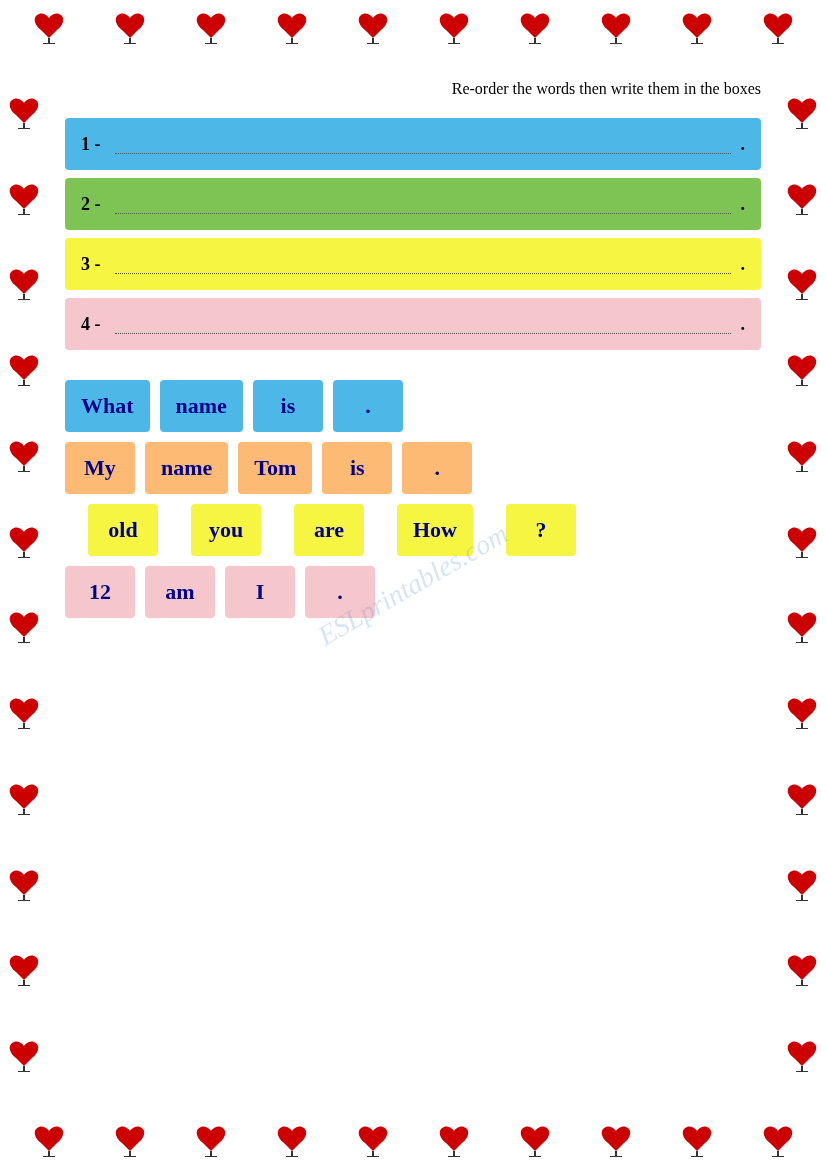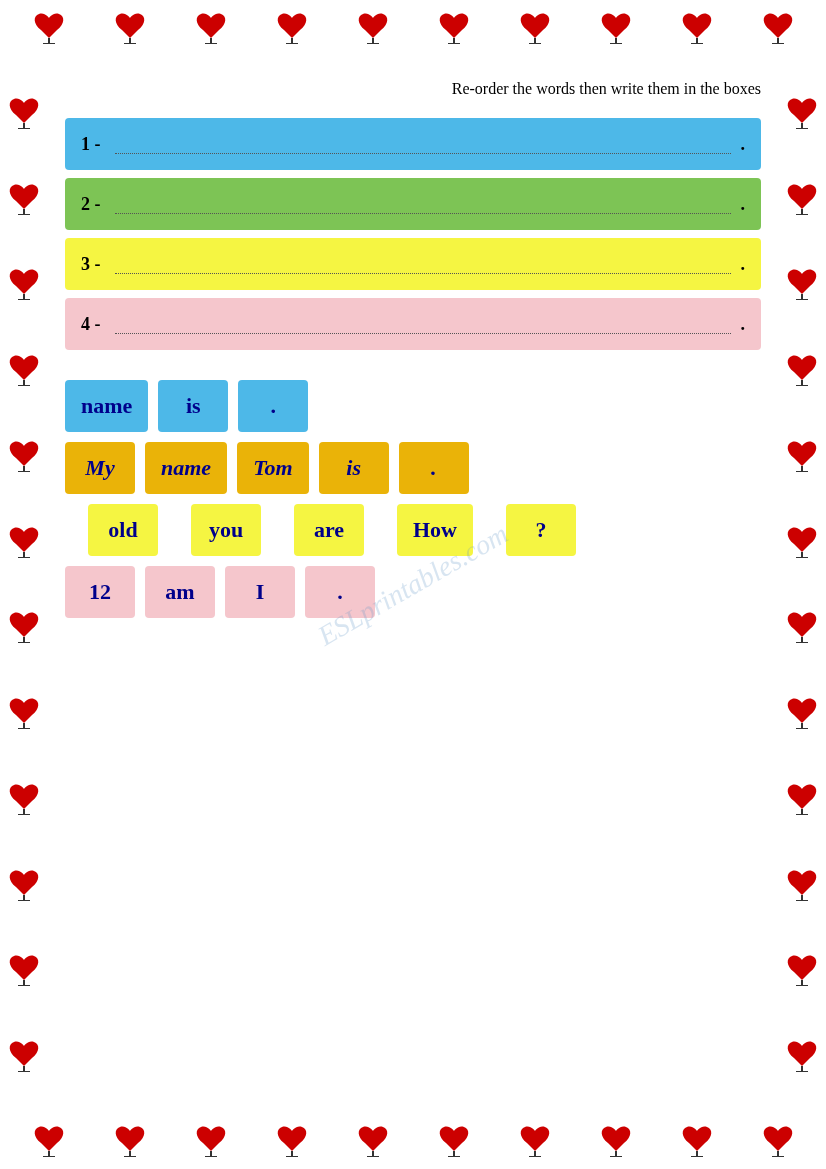--- a/index.html
+++ b/index.html
@@ -154,21 +154,21 @@
       border-radius: 4px;
       font-size: 22px;
       font-weight: bold;
       color: #00008b;
       min-width: 70px;
       min-height: 52px;
       border: 2px solid transparent;
     }
 
     .tile.blue { background: #4db8e8; }
-    .tile.green { background: #eab308; font-style: italic; }
+    .tile.green { background: #fdba74; }
     .tile.yellow { background: #f5f542; margin-left: 23px; }
     .tile.pink { background: #f5c6cc; }
 
     
     .watermark {
       position: absolute;
       top: 50%;
       left: 50%;
       transform: translate(-50%, -50%) rotate(-30deg);
       font-size: 28px;
@@ -572,20 +572,21 @@
       <div class="answer-row pink">
         <span class="answer-num">4 -</span>
         <div class="answer-line"></div>
         <span class="answer-period">.</span>
       </div>
     </div>
 
     <div class="word-tiles">
 
       <div class="tile-row">
+        <div class="tile blue">What</div>
         <div class="tile blue">name</div>
         <div class="tile blue">is</div>
         <div class="tile blue">.</div>
       </div>
 
       <div class="tile-row">
         <div class="tile green">My</div>
         <div class="tile green">name</div>
         <div class="tile green">Tom</div>
         <div class="tile green">is</div>

